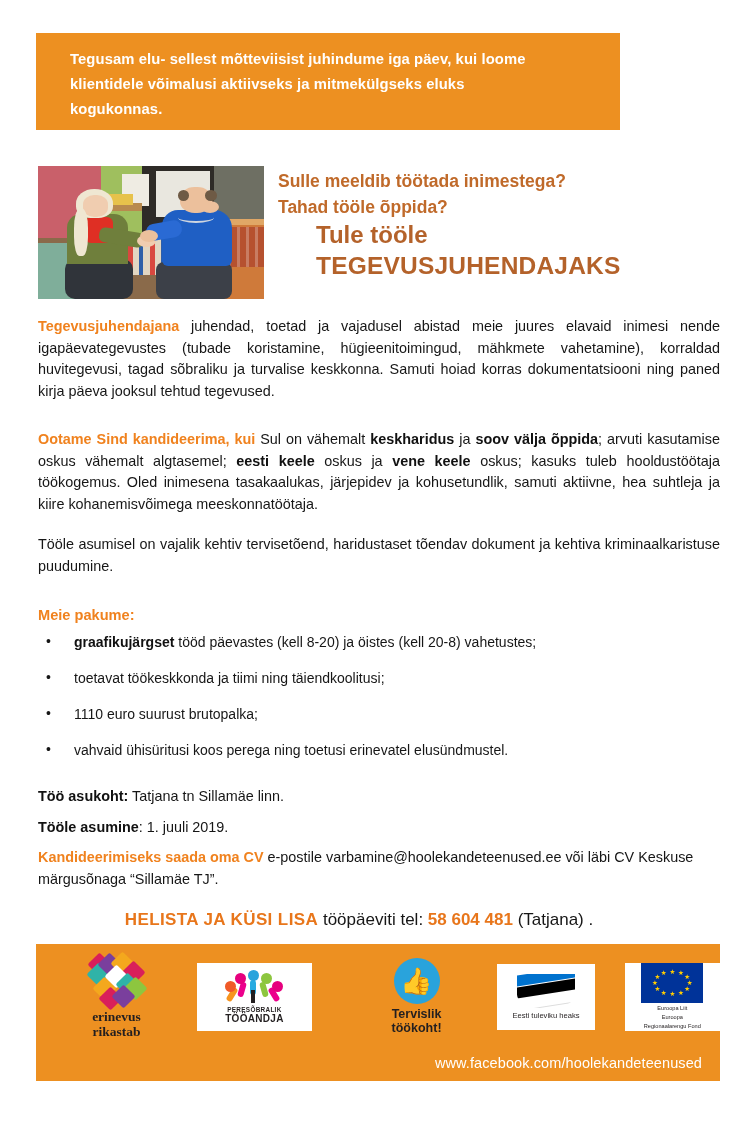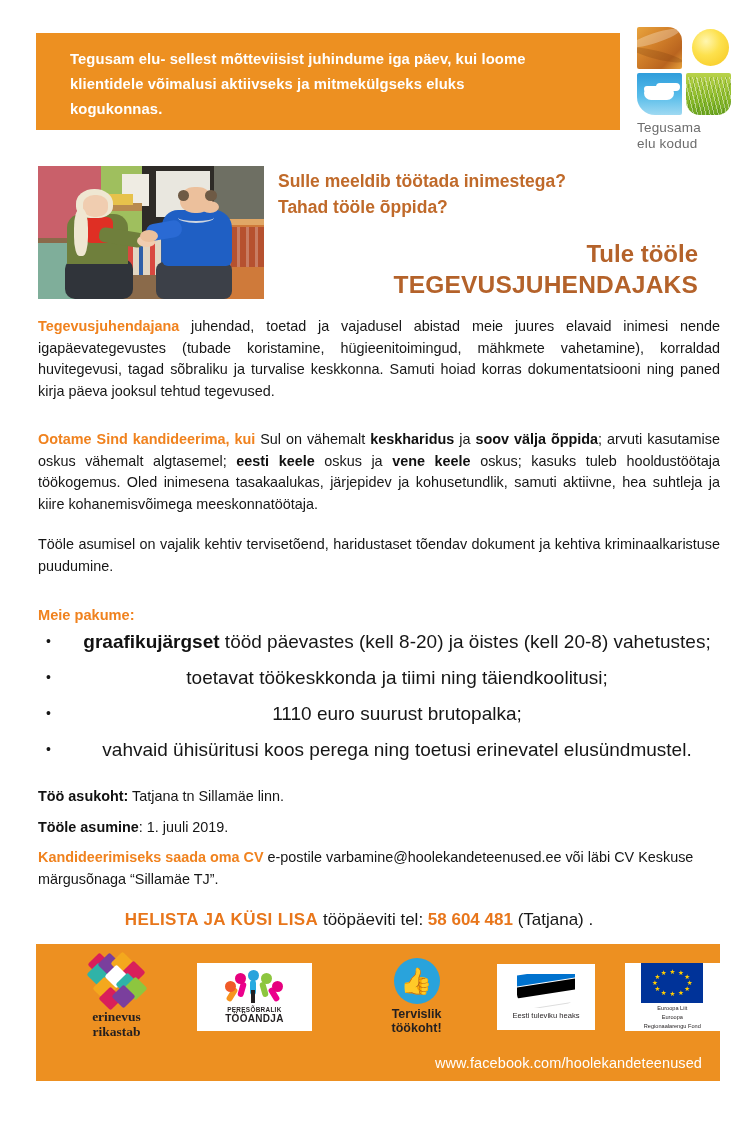--- a/index.html
+++ b/index.html
@@ -168,23 +168,21 @@
     left: 278px; top: 168px;
     width: 420px;
   }
   .hl-q {
     color: #c06a2a;
     font-size: 17.5px;
     font-weight: bold;
     line-height: 26px;
   }
   .hl-big-wrap {
-    margin-top: 19px;
     padding-left: 38px;
-    text-align: right;
   }
   .hl-big1 {
     color: #b4622a;
     font-size: 24px;
     font-weight: bold;
     line-height: 30px;
   }
   .hl-big2 {
     color: #b4622a;
     font-size: 24.5px;
@@ -220,25 +218,24 @@
     margin-bottom: 9px;
   }
   ul.bullets {
     margin: 0;
     padding: 0;
     list-style: none;
   }
   ul.bullets li {
     position: relative;
     padding-left: 36px;
-    font-size: 19px;
+    font-size: 14px;
     line-height: 20px;
     margin-bottom: 16px;
     color: #161616;
-    text-align: center;
   }
   ul.bullets li:last-child { margin-bottom: 0; }
   ul.bullets li::before {
     content: "\2022";
     position: absolute;
     left: 8px; top: -1px;
     font-size: 14px;
     color: #161616;
   }
 
@@ -468,32 +465,20 @@
 <body>
 
 <div class="header">
 
   <div class="header-banner">
     <div class="hb-line">Tegusam elu- sellest mõtteviisist juhindume iga päev, kui loome</div>
     <div class="hb-line">klientidele võimalusi aktiivseks  ja mitmekülgseks eluks</div>
     <div class="hb-line last">kogukonnas.</div>
   </div>
 
-  <div class="kodu-logo">
-    <div class="kodu-grid">
-      <div class="kodu-cell kodu-k"></div>
-      <div class="kodu-cell kodu-o"></div>
-      <div class="kodu-cell kodu-d"></div>
-      <div class="kodu-cell kodu-u"></div>
-    </div>
-    <div class="kodu-caption">
-      <div>Tegusama</div>
-      <div>elu kodud</div>
-    </div>
-  </div>
 </div>
 
 <div class="photo">
   <div class="ph ph-wall-l"></div>
   <div class="ph ph-wall-c"></div>
   <div class="ph ph-wall-r"></div>
   <div class="ph ph-wall-rr"></div>
   <div class="ph ph-board"></div>
   <div class="ph ph-board2"></div>
   <div class="ph ph-shelf"></div>

